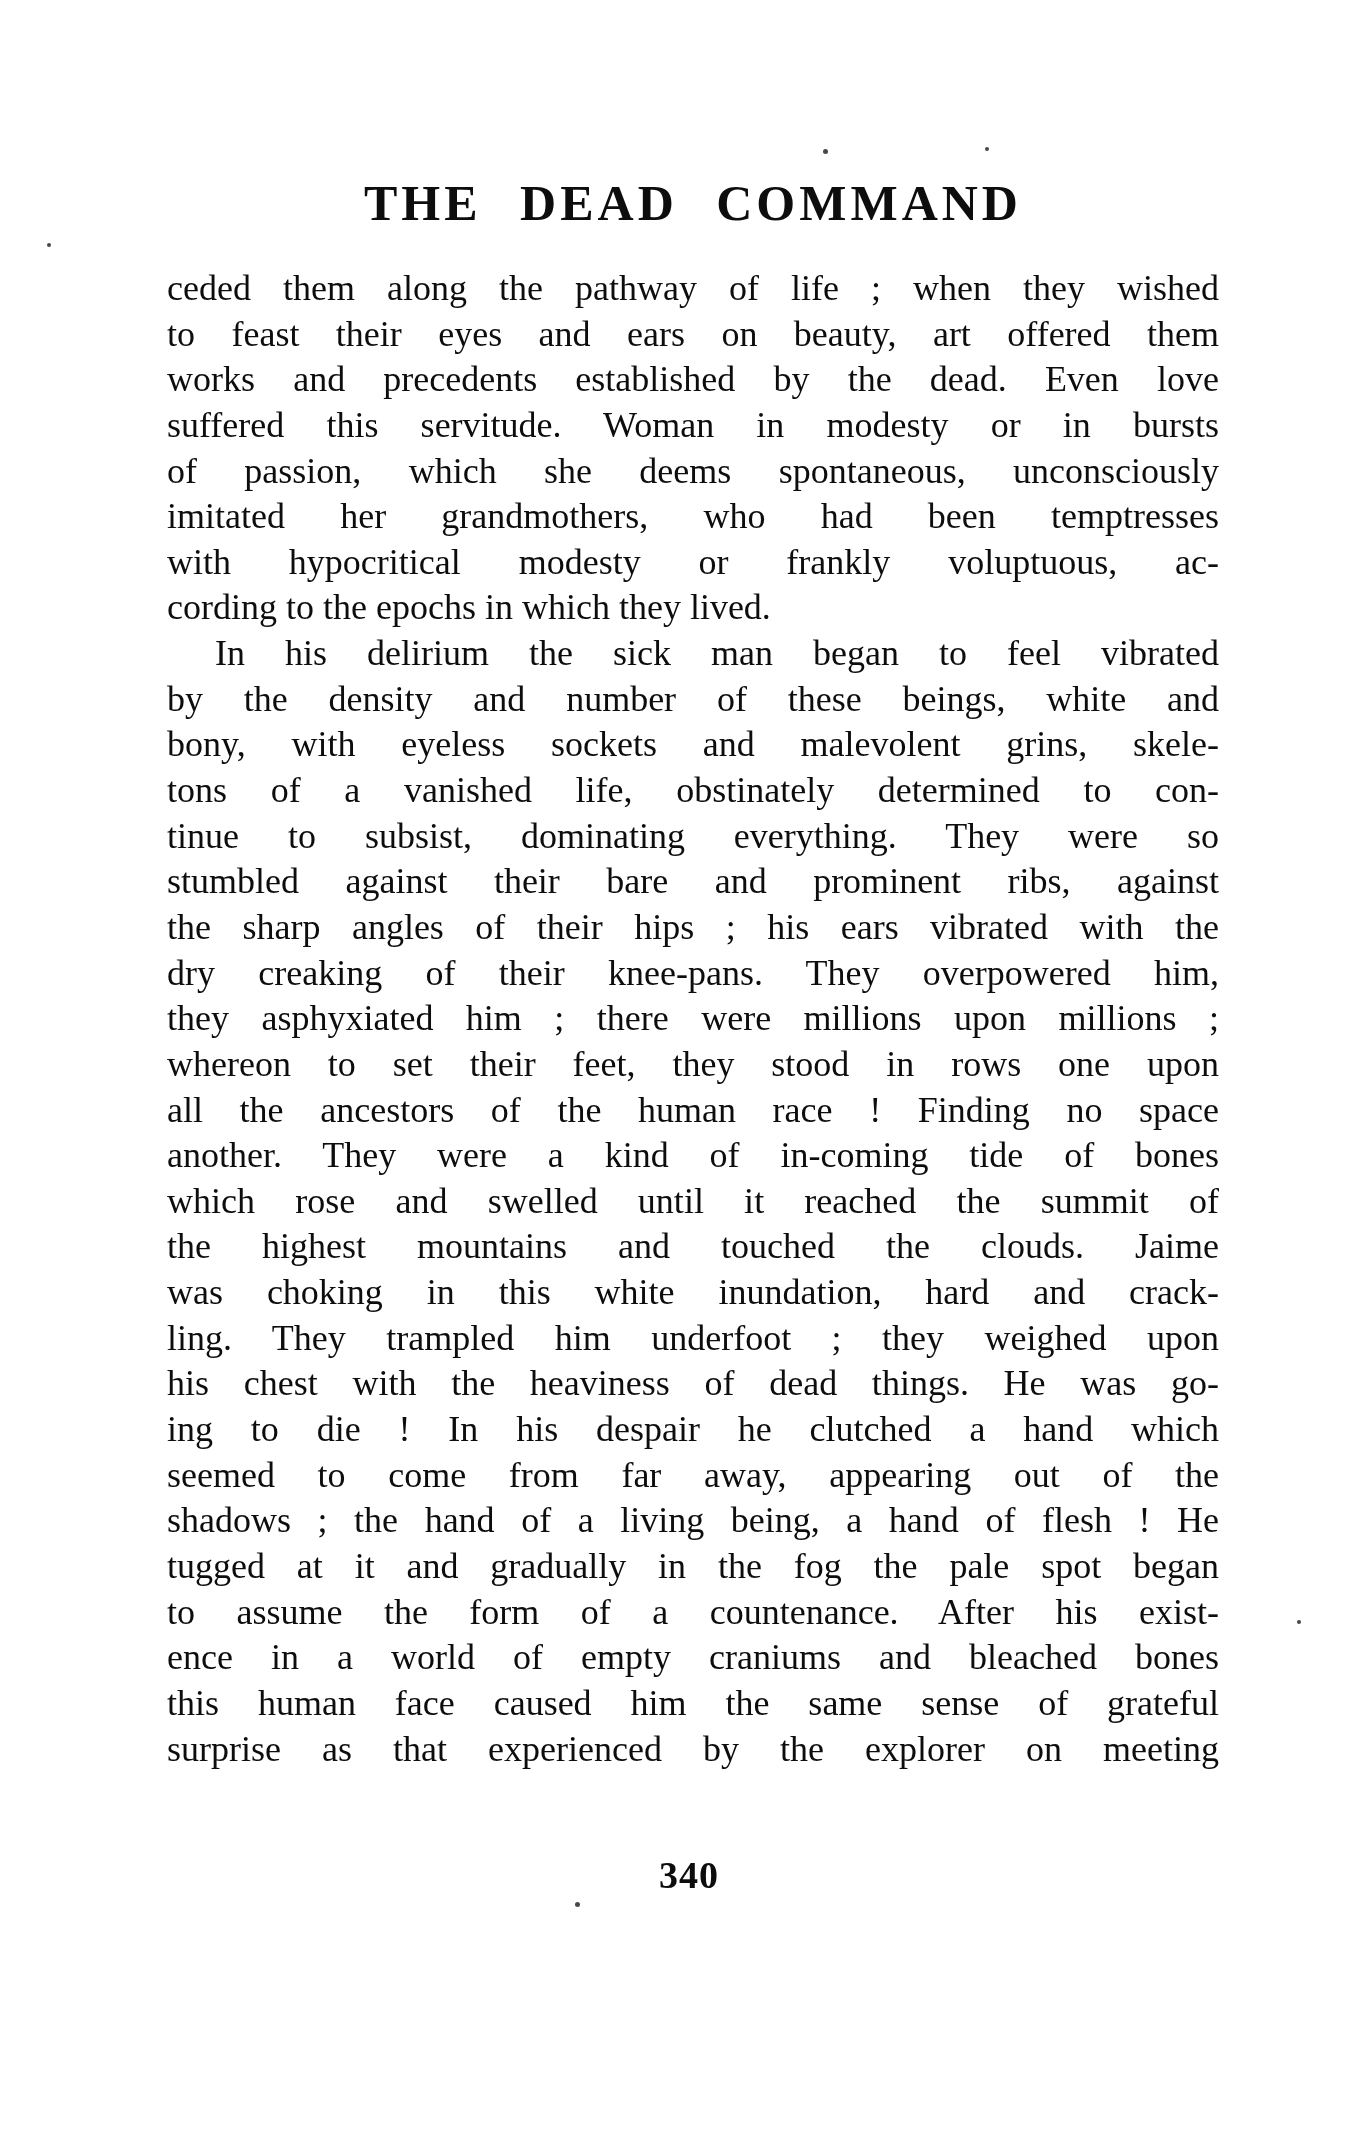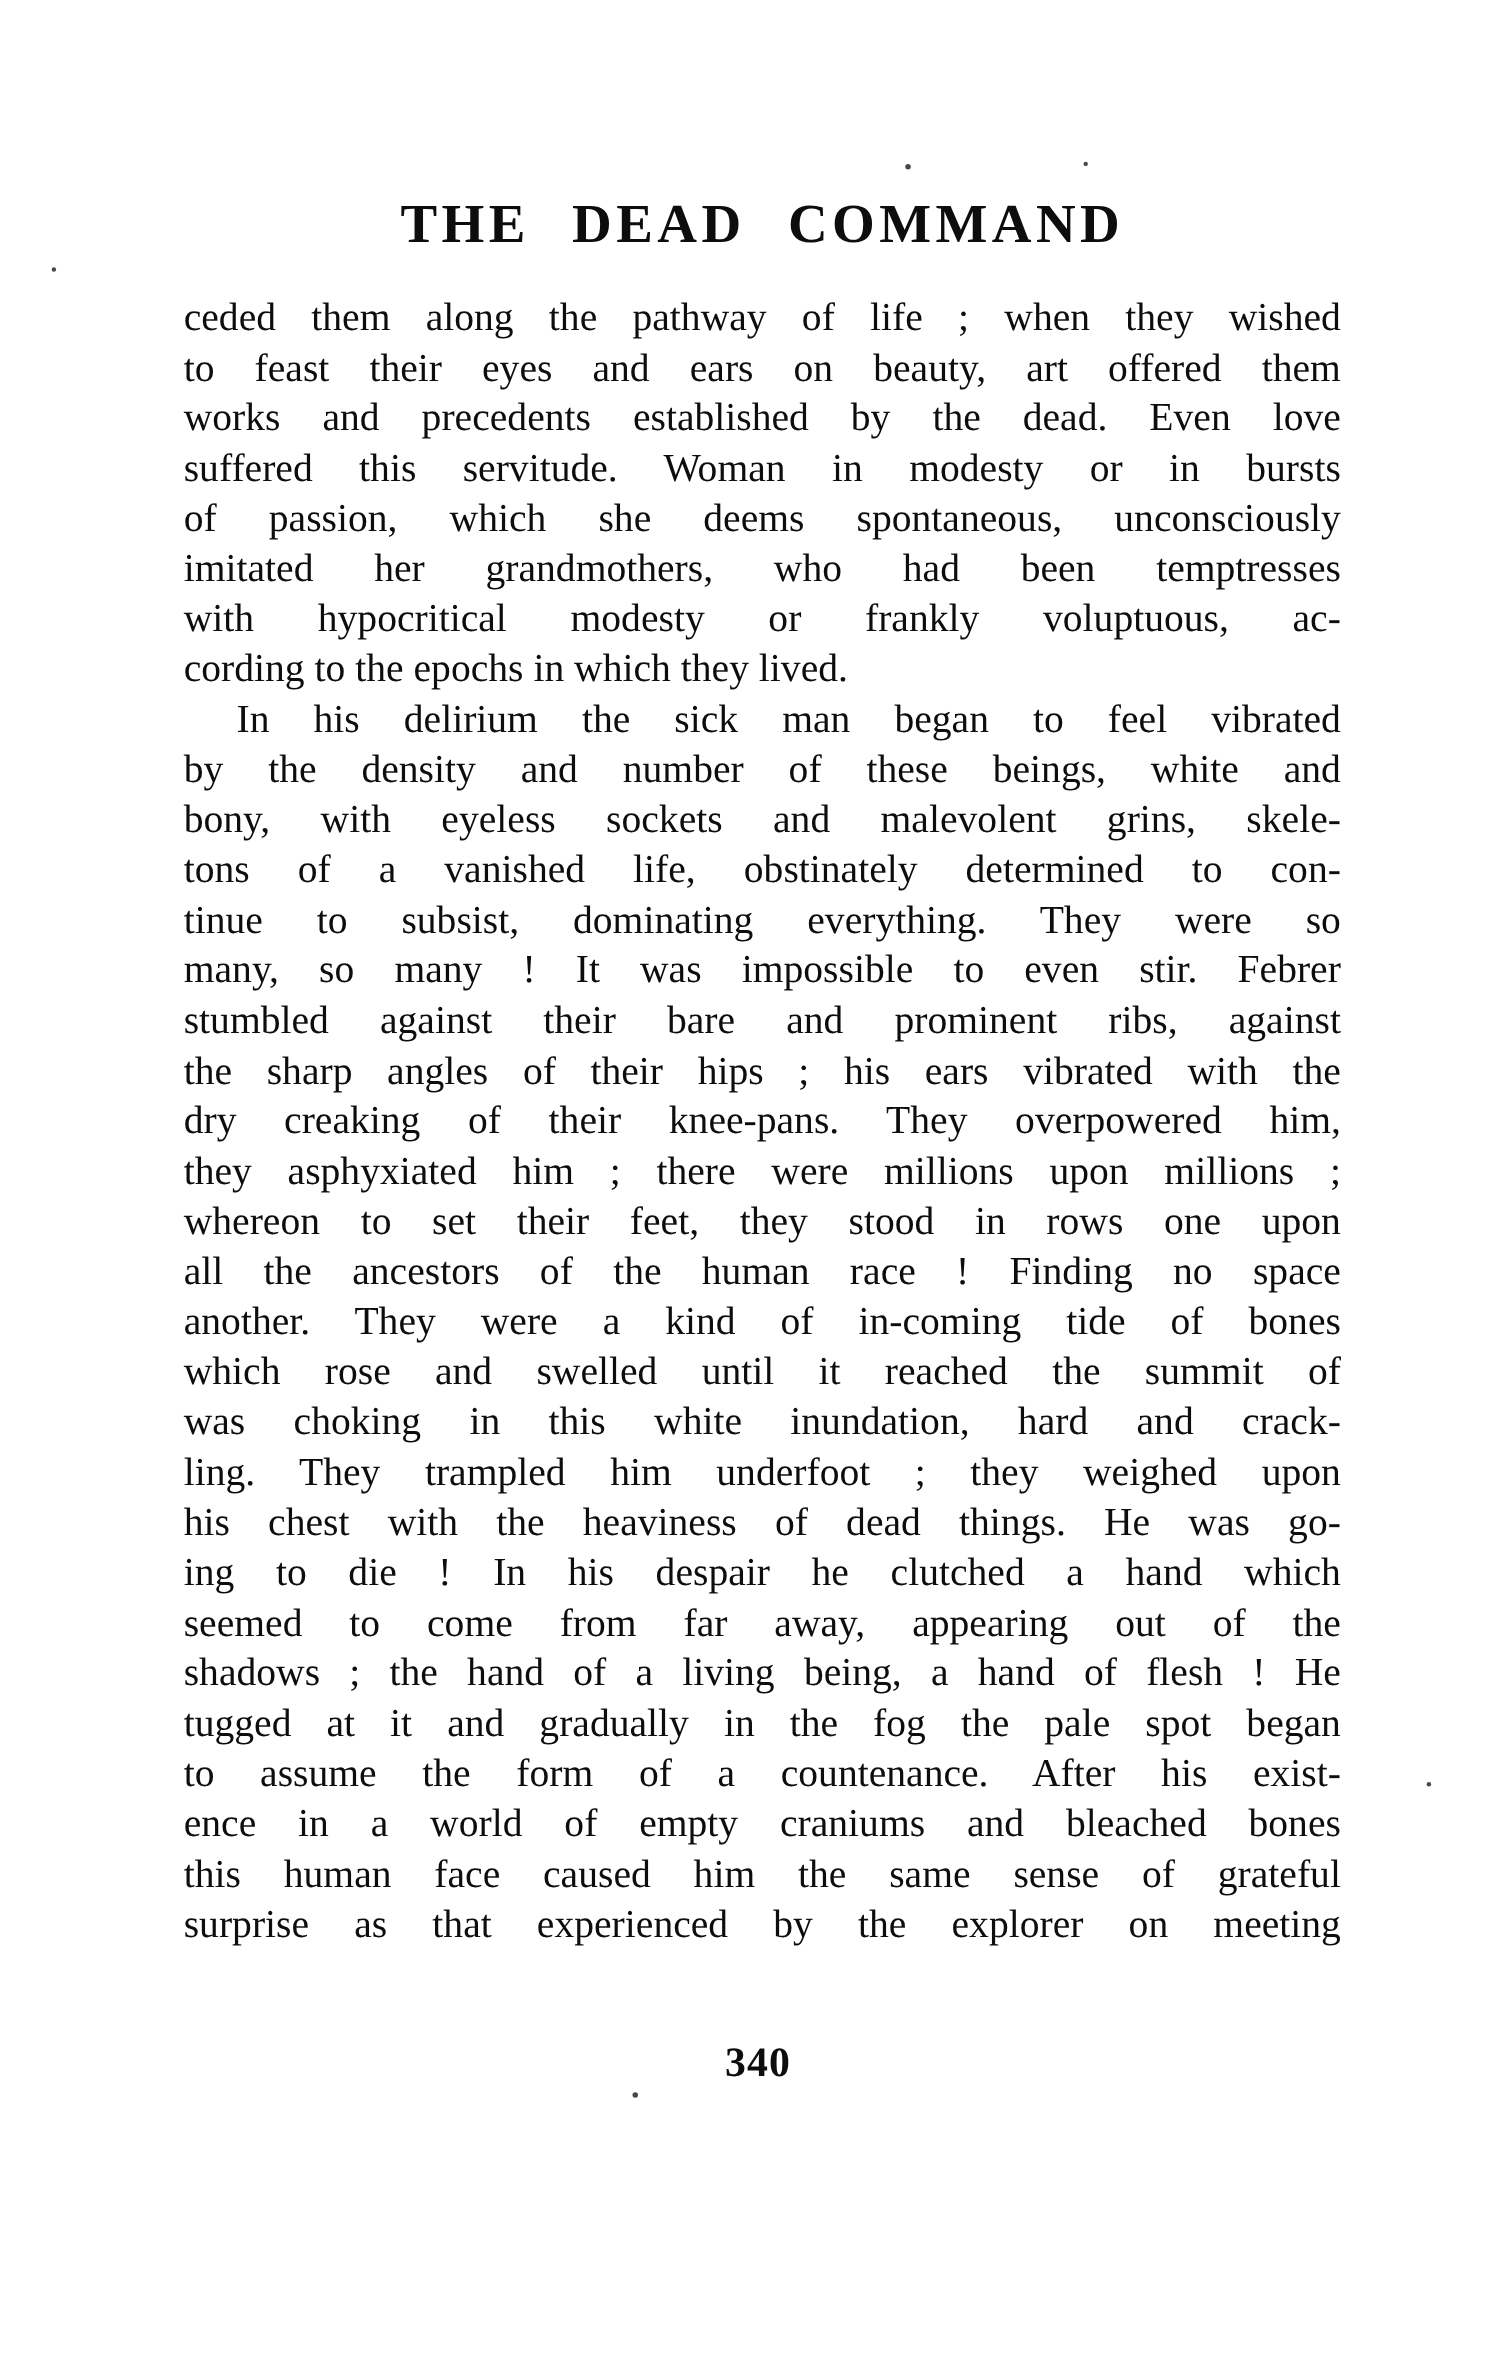--- a/index.html
+++ b/index.html
@@ -83,29 +83,29 @@
         <div class="line">imitated her grandmothers, who had been temptresses</div>
         <div class="line">with hypocritical modesty or frankly voluptuous, ac-</div>
         <div class="line last">cording to the epochs in which they lived.</div>
       </div>
       <div>
         <div class="line indent">In his delirium the sick man began to feel vibrated</div>
         <div class="line">by the density and number of these beings, white and</div>
         <div class="line">bony, with eyeless sockets and malevolent grins, skele-</div>
         <div class="line">tons of a vanished life, obstinately determined to con-</div>
         <div class="line">tinue to subsist, dominating everything.  They were so</div>
-        <div class="line">many, so many !  It was impossible to even stir.  Febrer</div>
         <div class="line">stumbled against their bare and prominent ribs, against</div>
         <div class="line">the sharp angles of their hips ; his ears vibrated with the</div>
         <div class="line">dry creaking of their knee-pans.  They overpowered him,</div>
         <div class="line">they asphyxiated him ; there were millions upon millions ;</div>
         <div class="line">whereon to set their feet, they stood in rows one upon</div>
         <div class="line">all the ancestors of the human race !  Finding no space</div>
         <div class="line">another.  They were a kind of in-coming tide of bones</div>
         <div class="line">which rose and swelled until it reached the summit of</div>
+        <div class="line">the highest mountains and touched the clouds.  Jaime</div>
         <div class="line">was choking in this white inundation, hard and crack-</div>
         <div class="line">ling.  They trampled him underfoot ; they weighed upon</div>
         <div class="line">his chest with the heaviness of dead things.  He was go-</div>
         <div class="line">ing to die !  In his despair he clutched a hand which</div>
         <div class="line">seemed to come from far away, appearing out of the</div>
         <div class="line">shadows ; the hand of a living being, a hand of flesh !  He</div>
         <div class="line">tugged at it and gradually in the fog the pale spot began</div>
         <div class="line">to assume the form of a countenance.  After his exist-</div>
         <div class="line">ence in a world of empty craniums and bleached bones</div>
         <div class="line">this human face caused him the same sense of grateful</div>

